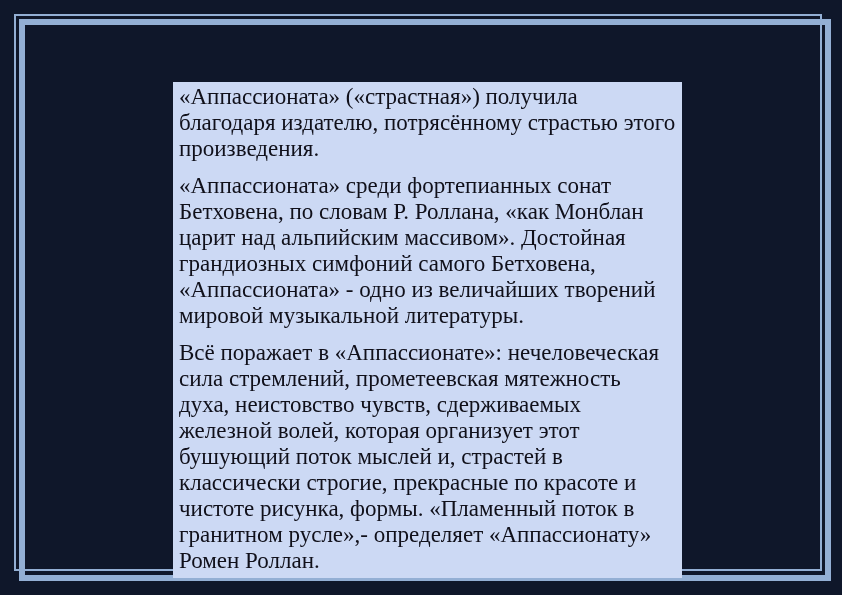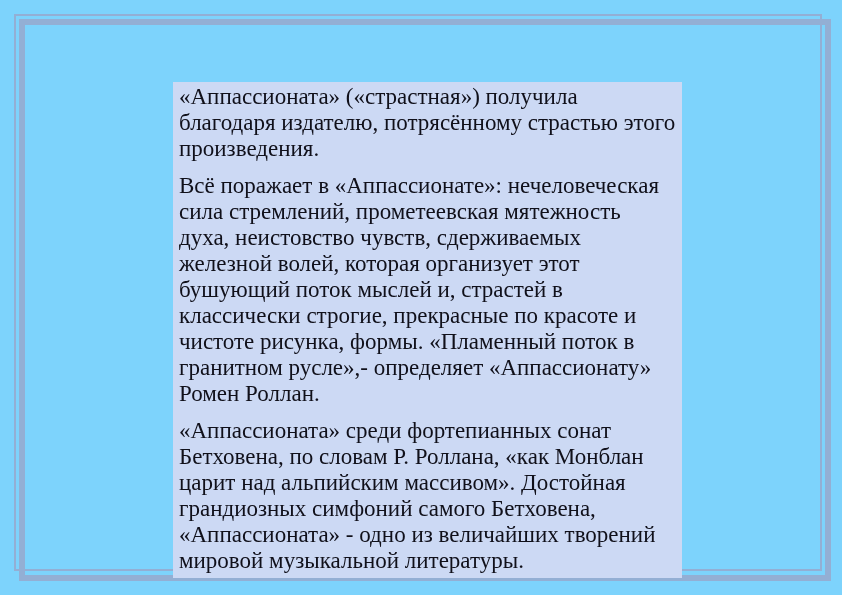--- a/index.html
+++ b/index.html
@@ -4,21 +4,21 @@
 <style>
   html, body {
     margin: 0;
     padding: 0;
     background: #ffffff;
   }
   .slide {
     position: relative;
     width: 842px;
     height: 595px;
-    background: #7dd3fc;
+    background: #0f172a;
     overflow: hidden;
     font-family: "Liberation Serif", "DejaVu Serif", serif;
   }
   
   .frame-thin {
     position: absolute;
     left: 14px;
     top: 14px;
     width: 808px;
     height: 557px;
@@ -60,16 +60,16 @@
 </style>
 </head>
 <body>
 
 <div class="slide">
   <div class="frame-thin"></div>
   <div class="frame-thick"></div>
 
   <div class="text-block">
     <p>«Аппассионата» («страстная») получила благодаря издателю, потрясённому страстью этого произведения.</p>
+    <p>«Аппассионата» среди фортепианных сонат Бетховена, по словам Р. Роллана, «как Монблан царит над альпийским массивом». Достойная грандиозных симфоний самого Бетховена, «Аппассионата» - одно из величайших творений мировой музыкальной литературы.</p>
     <p>Всё поражает в «Аппассионате»: нечеловеческая сила стремлений, прометеевская мятежность духа, неистовство чувств, сдерживаемых железной волей, которая организует этот бушующий поток мыслей и, страстей в классически строгие, прекрасные по красоте и чистоте рисунка, формы. «Пламенный поток в гранитном русле»,- определяет «Аппассионату» Ромен Роллан.</p>
-    <p>«Аппассионата» среди фортепианных сонат Бетховена, по словам Р. Роллана, «как Монблан царит над альпийским массивом». Достойная грандиозных симфоний самого Бетховена, «Аппассионата» - одно из величайших творений мировой музыкальной литературы.</p>
   </div>
 </div>
 
 </body></html>

